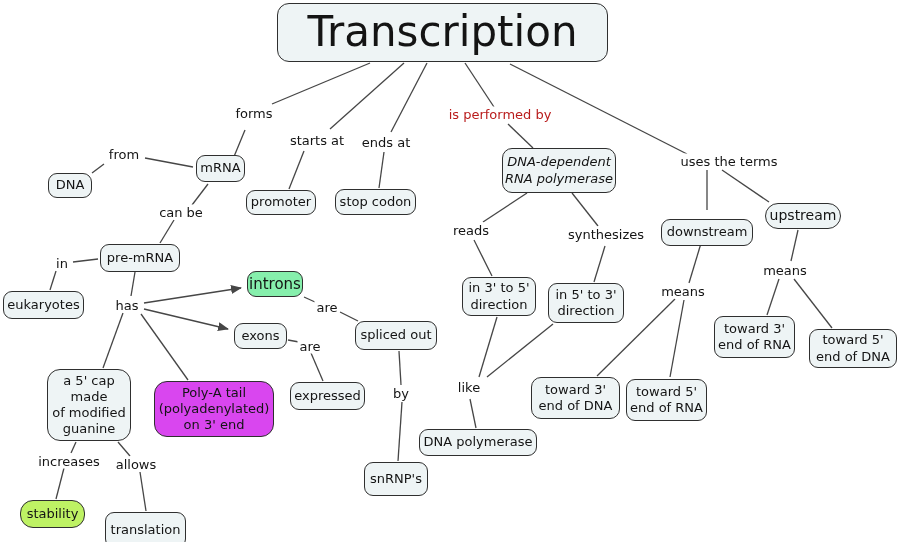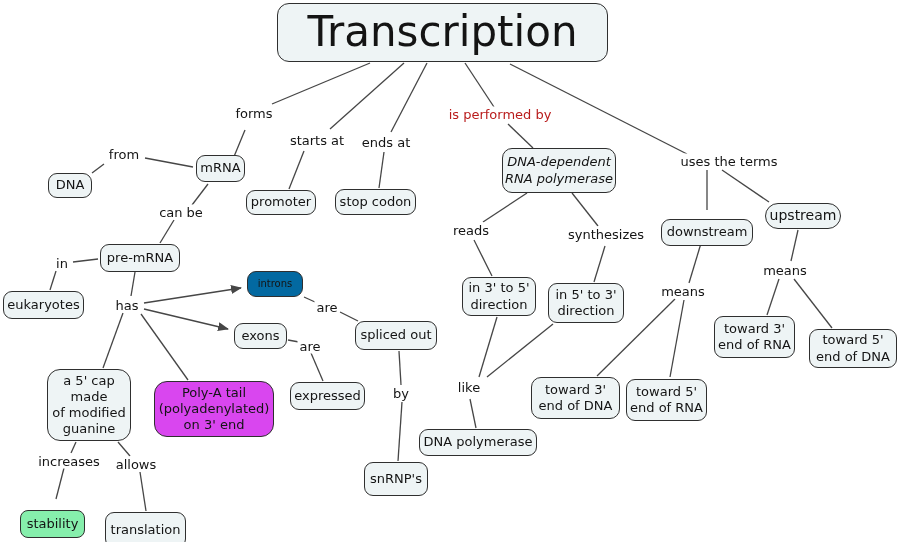--- a/index.html
+++ b/index.html
@@ -73,21 +73,21 @@
       <div class="node" style="left: 48px; top: 173px; width: 44px; height: 25px; font-size: 13px; border-radius: 9px; background: rgb(238, 244, 245); border-color: rgb(47, 47, 47);">DNA</div>
       <div class="node" style="left: 196px; top: 155px; width: 49px; height: 27px; font-size: 13px; border-radius: 9px; background: rgb(238, 244, 245); border-color: rgb(47, 47, 47);">mRNA</div>
       <div class="node" style="left: 246px; top: 190px; width: 70px; height: 25px; font-size: 13px; border-radius: 9px; background: rgb(238, 244, 245); border-color: rgb(47, 47, 47);">promoter</div>
       <div class="node" style="left: 335px; top: 189px; width: 81px; height: 26px; font-size: 13px; border-radius: 9px; background: rgb(238, 244, 245); border-color: rgb(47, 47, 47);">stop codon</div>
       <div class="node" style="left: 502px; top: 148px; width: 114px; height: 45px; font-size: 13px; border-radius: 10px; background: rgb(238, 244, 245); border-color: rgb(47, 47, 47); font-style: italic;">DNA-dependent
 RNA polymerase</div>
       <div class="node" style="left: 661px; top: 211px; width: 92px; height: 27px; font-size: 13px; border-radius: 9px; background: rgb(238, 244, 245); border-color: rgb(47, 47, 47); margin-top: 8px;">downstream</div>
       <div class="node" style="left: 765px; top: 203px; width: 76px; height: 26px; font-size: 14px; border-radius: 13px; background: rgb(238, 244, 245); border-color: rgb(47, 47, 47);">upstream</div>
       <div class="node" style="left: 100px; top: 244px; width: 80px; height: 28px; font-size: 13px; border-radius: 9px; background: rgb(238, 244, 245); border-color: rgb(47, 47, 47);">pre-mRNA</div>
       <div class="node" style="left: 3px; top: 291px; width: 81px; height: 28px; font-size: 13px; border-radius: 9px; background: rgb(238, 244, 245); border-color: rgb(47, 47, 47);">eukaryotes</div>
-      <div class="node" style="left: 247px; top: 271px; width: 56px; height: 26px; font-size: 10px; border-radius: 9px; background: #0369a1; border-color: rgb(47, 47, 47);">introns</div>
+      <div class="node" style="left: 247px; top: 271px; width: 56px; height: 26px; font-size: 15px; border-radius: 9px; background: #86efac; border-color: rgb(47, 47, 47);">introns</div>
       <div class="node" style="left: 234px; top: 323px; width: 53px; height: 26px; font-size: 13px; border-radius: 9px; background: rgb(238, 244, 245); border-color: rgb(47, 47, 47);">exons</div>
       <div class="node" style="left: 355px; top: 321px; width: 82px; height: 29px; font-size: 13px; border-radius: 9px; background: rgb(238, 244, 245); border-color: rgb(47, 47, 47);">spliced out</div>
       <div class="node" style="left: 462px; top: 277px; width: 74px; height: 39px; font-size: 13px; border-radius: 9px; background: rgb(238, 244, 245); border-color: rgb(47, 47, 47);">in 3' to 5'
 direction</div>
       <div class="node" style="left: 548px; top: 283px; width: 76px; height: 40px; font-size: 13px; border-radius: 9px; background: rgb(238, 244, 245); border-color: rgb(47, 47, 47);">in 5' to 3'
 direction</div>
       <div class="node" style="left: 714px; top: 316px; width: 81px; height: 42px; font-size: 13px; border-radius: 9px; background: rgb(238, 244, 245); border-color: rgb(47, 47, 47);">toward 3'
 end of RNA</div>
       <div class="node" style="left: 809px; top: 329px; width: 88px; height: 39px; font-size: 13px; border-radius: 9px; background: rgb(238, 244, 245); border-color: rgb(47, 47, 47);">toward 5'
 end of DNA</div>
@@ -98,21 +98,21 @@
       <div class="node" style="left: 47px; top: 369px; width: 84px; height: 72px; font-size: 13px; border-radius: 13px; background: rgb(238, 244, 245); border-color: rgb(47, 47, 47); text-align: center;">a 5' cap
 made
 of modified
 guanine</div>
       <div class="node" style="left: 154px; top: 381px; width: 120px; height: 56px; font-size: 13px; border-radius: 13px; background: #d946ef; border-color: rgb(47, 47, 47);">Poly-A tail
 (polyadenylated)
 on 3' end</div>
       <div class="node" style="left: 290px; top: 382px; width: 75px; height: 28px; font-size: 13px; border-radius: 9px; background: rgb(238, 244, 245); border-color: rgb(47, 47, 47);">expressed</div>
       <div class="node" style="left: 419px; top: 429px; width: 118px; height: 27px; font-size: 13px; border-radius: 9px; background: rgb(238, 244, 245); border-color: rgb(47, 47, 47);">DNA polymerase</div>
       <div class="node" style="left: 364px; top: 462px; width: 64px; height: 34px; font-size: 13px; border-radius: 9px; background: rgb(238, 244, 245); border-color: rgb(47, 47, 47);">snRNP's</div>
-      <div class="node" style="left: 20px; top: 500px; width: 65px; height: 28px; font-size: 13px; border-radius: 8px; background: #86efac; border-color: rgb(47, 47, 47); margin-top: 10px;">stability</div>
+      <div class="node" style="left: 20px; top: 500px; width: 65px; height: 28px; font-size: 13px; border-radius: 13px; background: #bef264; border-color: rgb(47, 47, 47);">stability</div>
       <div class="node" style="left: 105px; top: 512px; width: 81px; height: 36px; font-size: 13px; border-radius: 9px; background: rgb(238, 244, 245); border-color: rgb(47, 47, 47);">translation</div>
       <div class="elabel" style="left: 254px; top: 113px; color: rgb(20, 20, 20);">forms</div>
       <div class="elabel" style="left: 124px; top: 154px; color: rgb(20, 20, 20);">from</div>
       <div class="elabel" style="left: 181px; top: 212px; color: rgb(20, 20, 20);">can be</div>
       <div class="elabel" style="left: 62px; top: 263px; color: rgb(20, 20, 20);">in</div>
       <div class="elabel" style="left: 127px; top: 305px; color: rgb(20, 20, 20);">has</div>
       <div class="elabel" style="left: 317px; top: 140px; color: rgb(20, 20, 20);">starts at</div>
       <div class="elabel" style="left: 386px; top: 142px; color: rgb(20, 20, 20);">ends at</div>
       <div class="elabel" style="left: 500px; top: 114px; color: #b91c1c;">is performed by</div>
       <div class="elabel" style="left: 471px; top: 230px; color: rgb(20, 20, 20);">reads</div>

